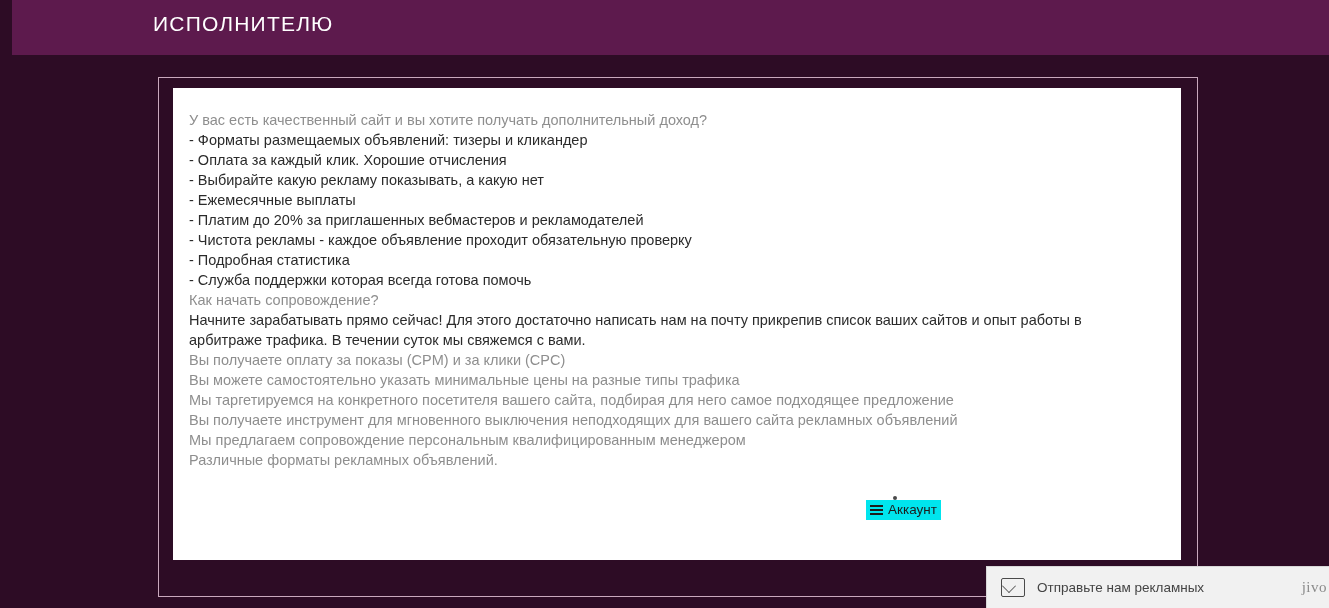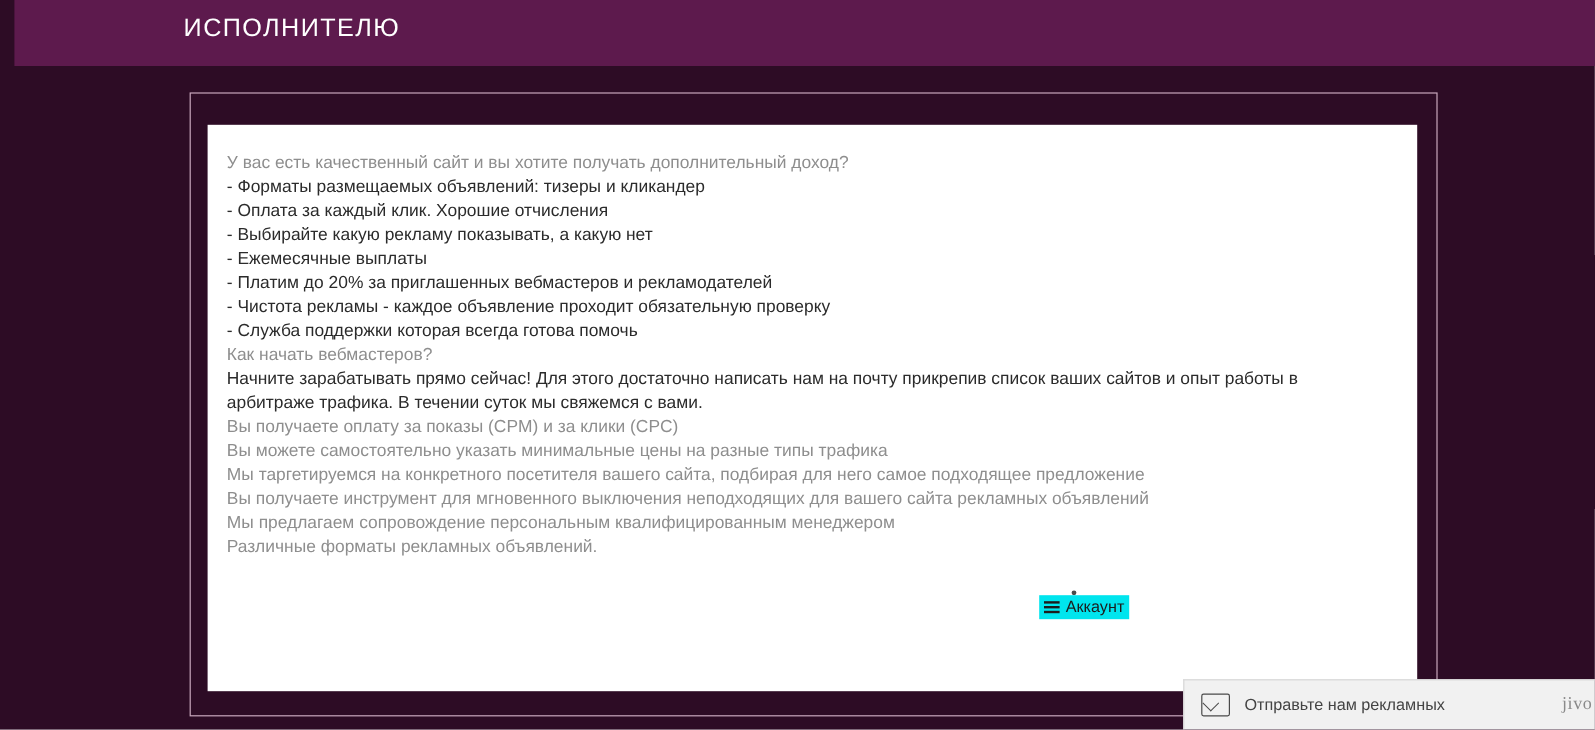--- a/index.html
+++ b/index.html
@@ -48,21 +48,21 @@
     width: 1040px;
     height: 520px;
     border: 1px solid #c9a8bd;
     box-sizing: border-box;
     background: transparent;
   }
   
   .card {
     position: absolute;
     left: 161px;
-    top: 104px;
+    top: 88px;
     width: 1008px;
     height: 472px;
     background: #ffffff;
     box-sizing: border-box;
   }
   .card-inner {
     padding: 22px 18px 10px 16px;
   }
   .line {
     font-size: 14.5px;
@@ -191,23 +191,24 @@
     <div class="card-inner">
 
       <div class="line muted">У вас есть качественный сайт и вы хотите получать дополнительный доход?</div>
 
       <div class="line dark">- Форматы размещаемых объявлений: тизеры и кликандер</div>
       <div class="line dark">- Оплата за каждый клик. Хорошие отчисления</div>
       <div class="line dark">- Выбирайте какую рекламу показывать, а какую нет</div>
       <div class="line dark">- Ежемесячные выплаты</div>
       <div class="line dark">- Платим до 20% за приглашенных вебмастеров и рекламодателей</div>
       <div class="line dark">- Чистота рекламы - каждое объявление проходит обязательную проверку</div>
+      <div class="line dark">- Подробная статистика</div>
       <div class="line dark">- Служба поддержки которая всегда готова помочь</div>
 
-      <div class="line muted">Как начать вебмастеров?</div>
+      <div class="line muted">Как начать сопровождение?</div>
 
       <div class="para">Начните зарабатывать прямо сейчас! Для этого достаточно написать нам на почту прикрепив список ваших сайтов и опыт работы в арбитраже трафика. В течении суток мы свяжемся с вами.</div>
 
       <div class="line muted">Вы получаете оплату за показы (CPM) и за клики (CPC)</div>
       <div class="line muted">Вы можете самостоятельно указать минимальные цены на разные типы трафика</div>
       <div class="line muted">Мы таргетируемся на конкретного посетителя вашего сайта, подбирая для него самое подходящее предложение</div>
       <div class="line muted">Вы получаете инструмент для мгновенного выключения неподходящих для вашего сайта рекламных объявлений</div>
       <div class="line muted">Мы предлагаем сопровождение персональным квалифицированным менеджером</div>
       <div class="line muted">Различные форматы рекламных объявлений.</div>
 

